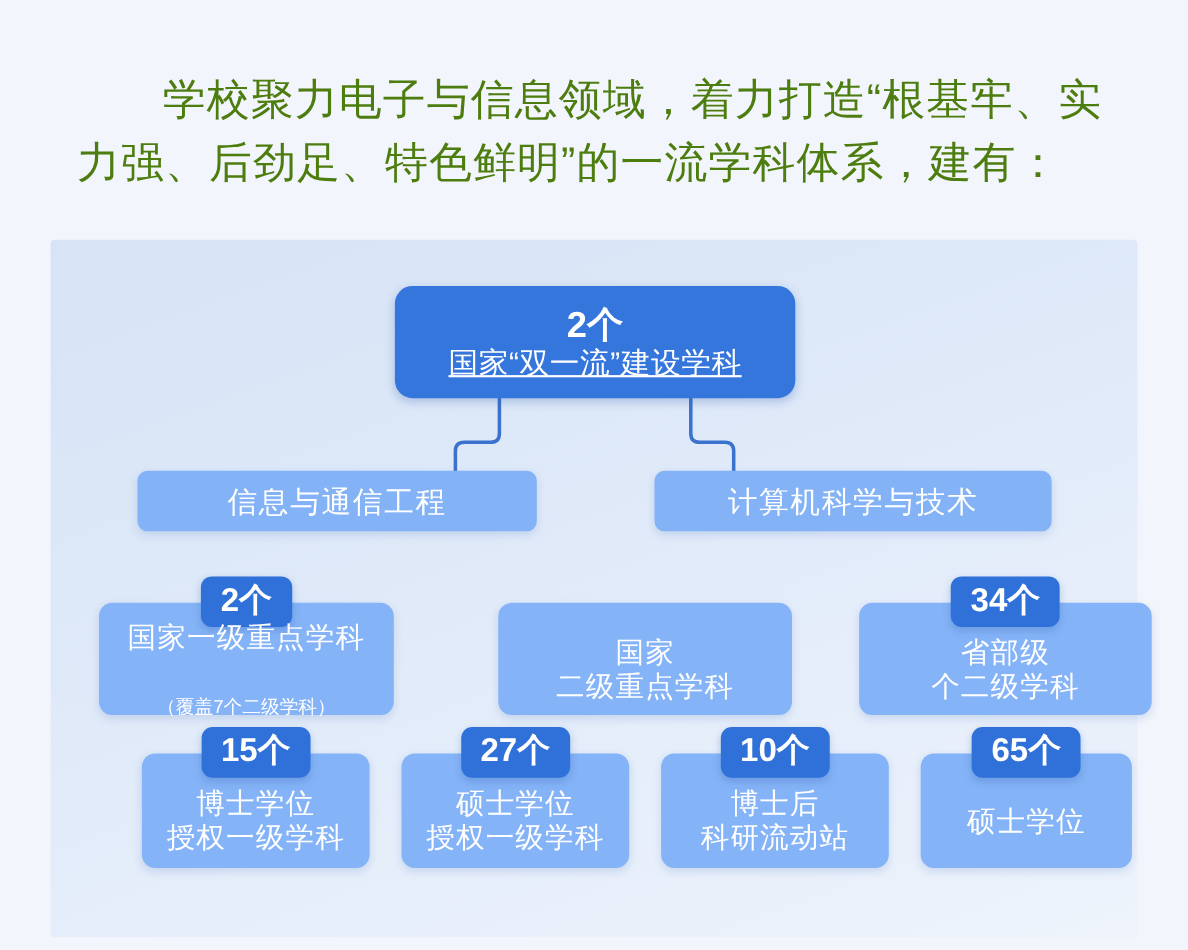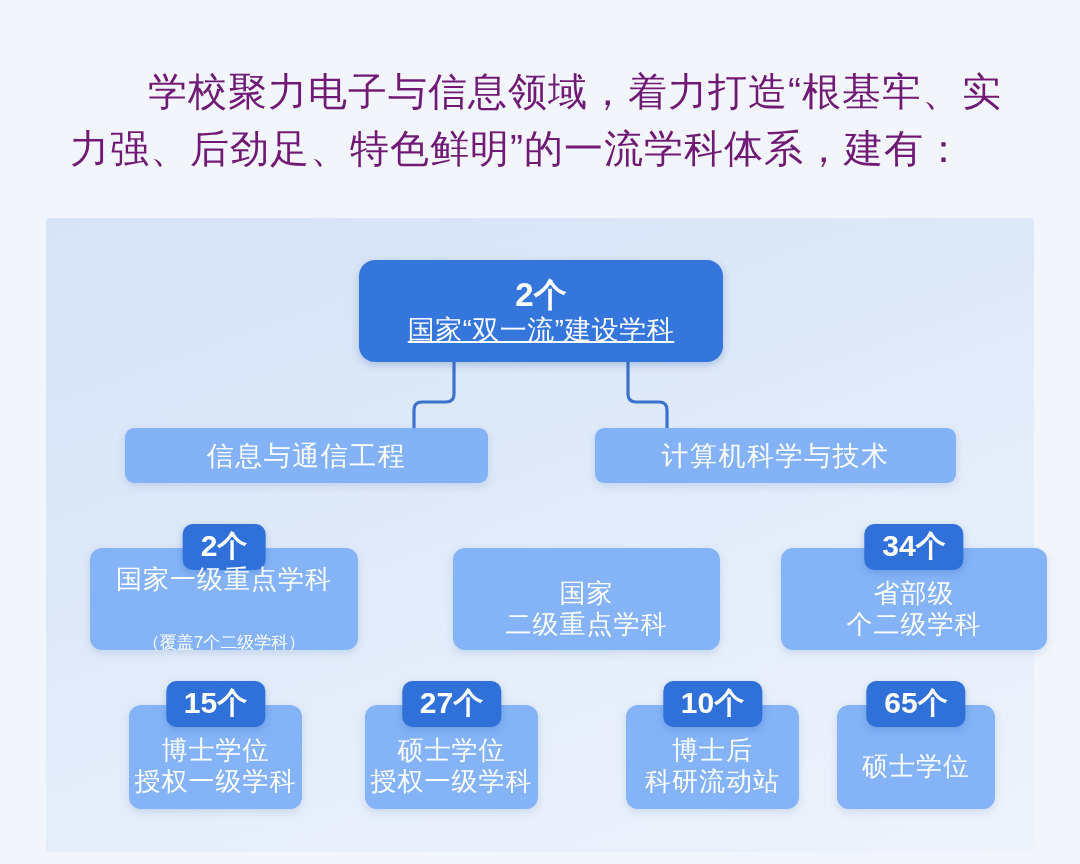--- a/index.html
+++ b/index.html
@@ -16,21 +16,21 @@
   }
 
   
   #intro {
     position: absolute;
     left: 70px;
     top: 24px;
     width: 944px;
     font-size: 39px;
     line-height: 57px;
-    color: #701a75;
+    color: #4d7c0f;
     letter-spacing: 1px;
     text-indent: 78px;
     font-weight: 400;
   }
 
   
   #panel {
     position: absolute;
     left: 46px;
     top: 218px;
@@ -144,25 +144,25 @@
   }
 
   
   .row3 { top: 330px; height: 102px; }
   .row3 .stat-body { top: 26px; bottom: 6px; }
   #card-r3-0 { left: 44px;  width: 268px; }
   #card-r3-1 { left: 407px; width: 267px; }
   #card-r3-2 { left: 735px; width: 266px; }
 
   
-  .row4 { top: 487px; height: 104px; }
+  .row4 { top: 467px; height: 104px; padding-left: 34px; }
   .row4 .stat-body { top: 24px; bottom: 6px; }
   #card-r4-0 { left: 83px;  width: 173px; }
   #card-r4-1 { left: 319px; width: 173px; }
-  #card-r4-2 { left: 555px; width: 173px; margin-left: 25px; }
+  #card-r4-2 { left: 555px; width: 173px; }
   #card-r4-3 { left: 791px; width: 158px; }
 </style>
 </head>
 <body>
 
 <p id="intro">学校聚力电子与信息领域，着力打造“根基牢、实力强、后劲足、特色鲜明”的一流学科体系，建有：</p>
 
 <div id="panel">
 
   <svg id="connectors" viewBox="0 0 988 634" xmlns="http://www.w3.org/2000/svg">

